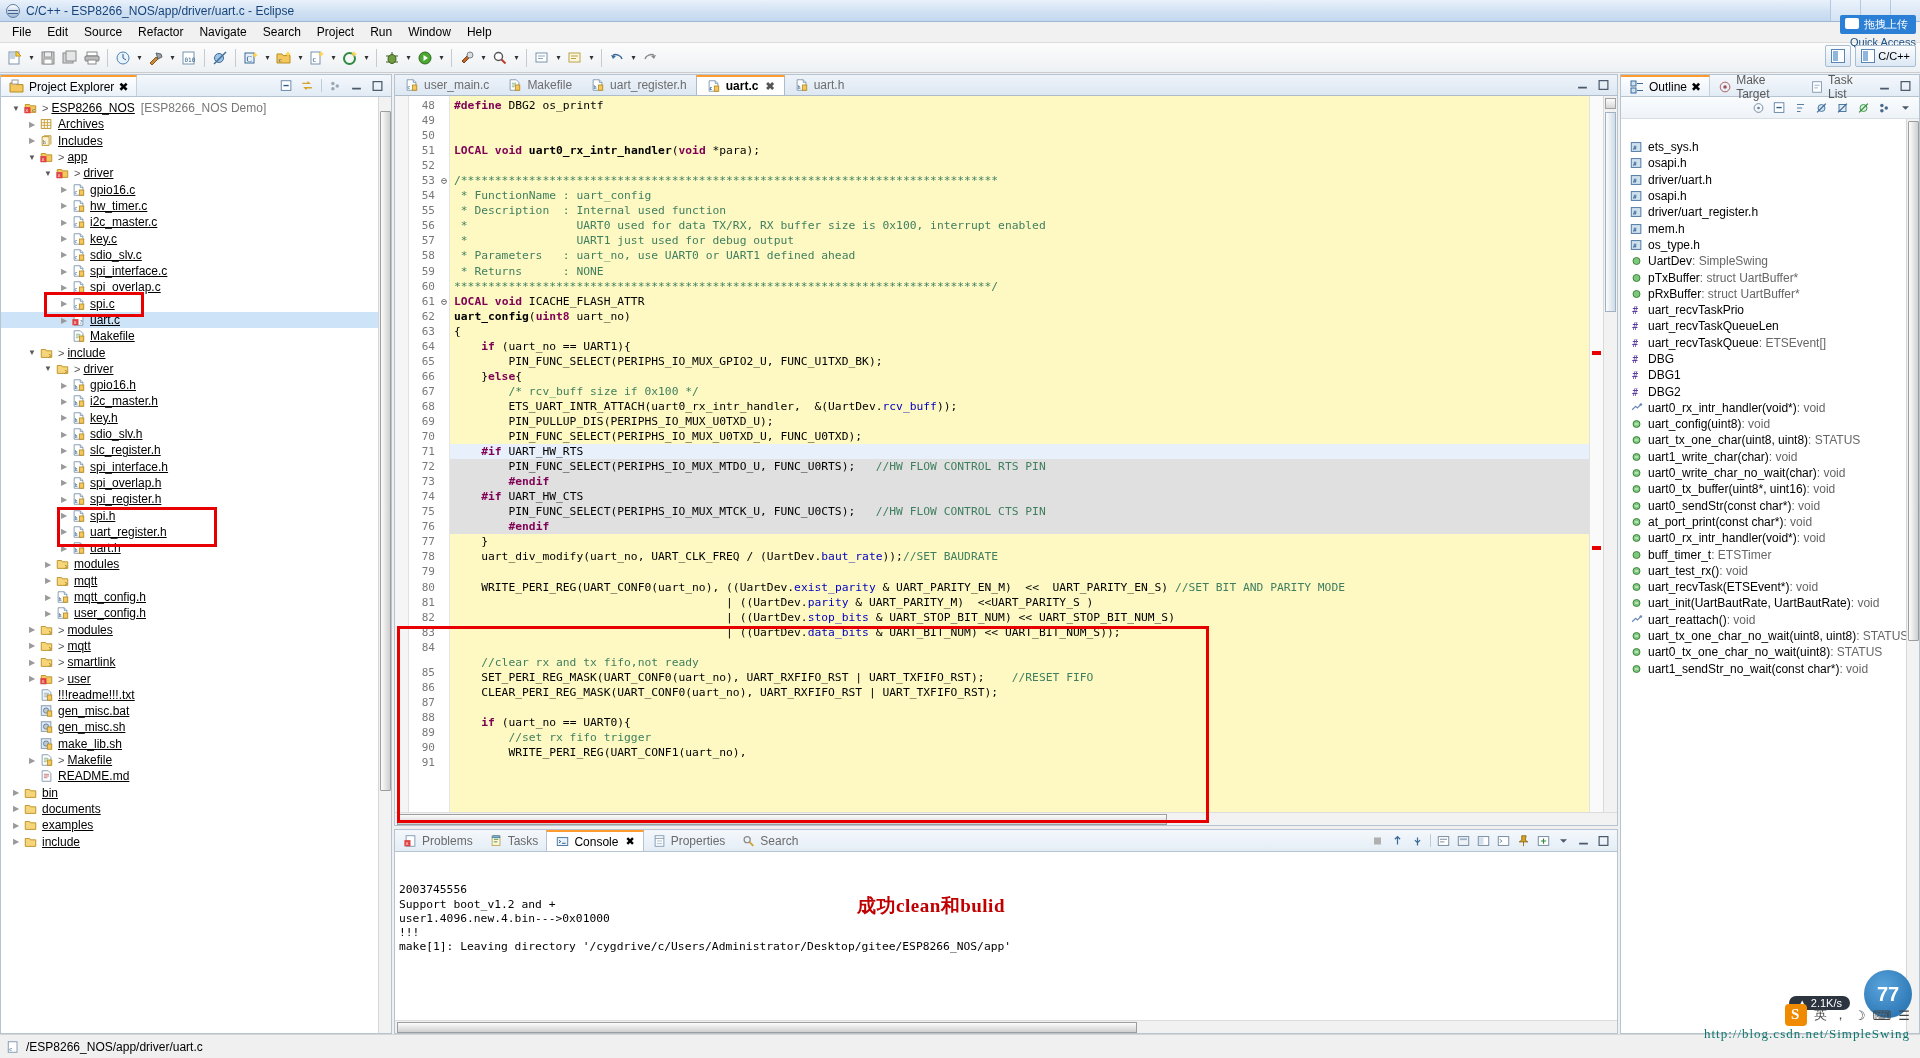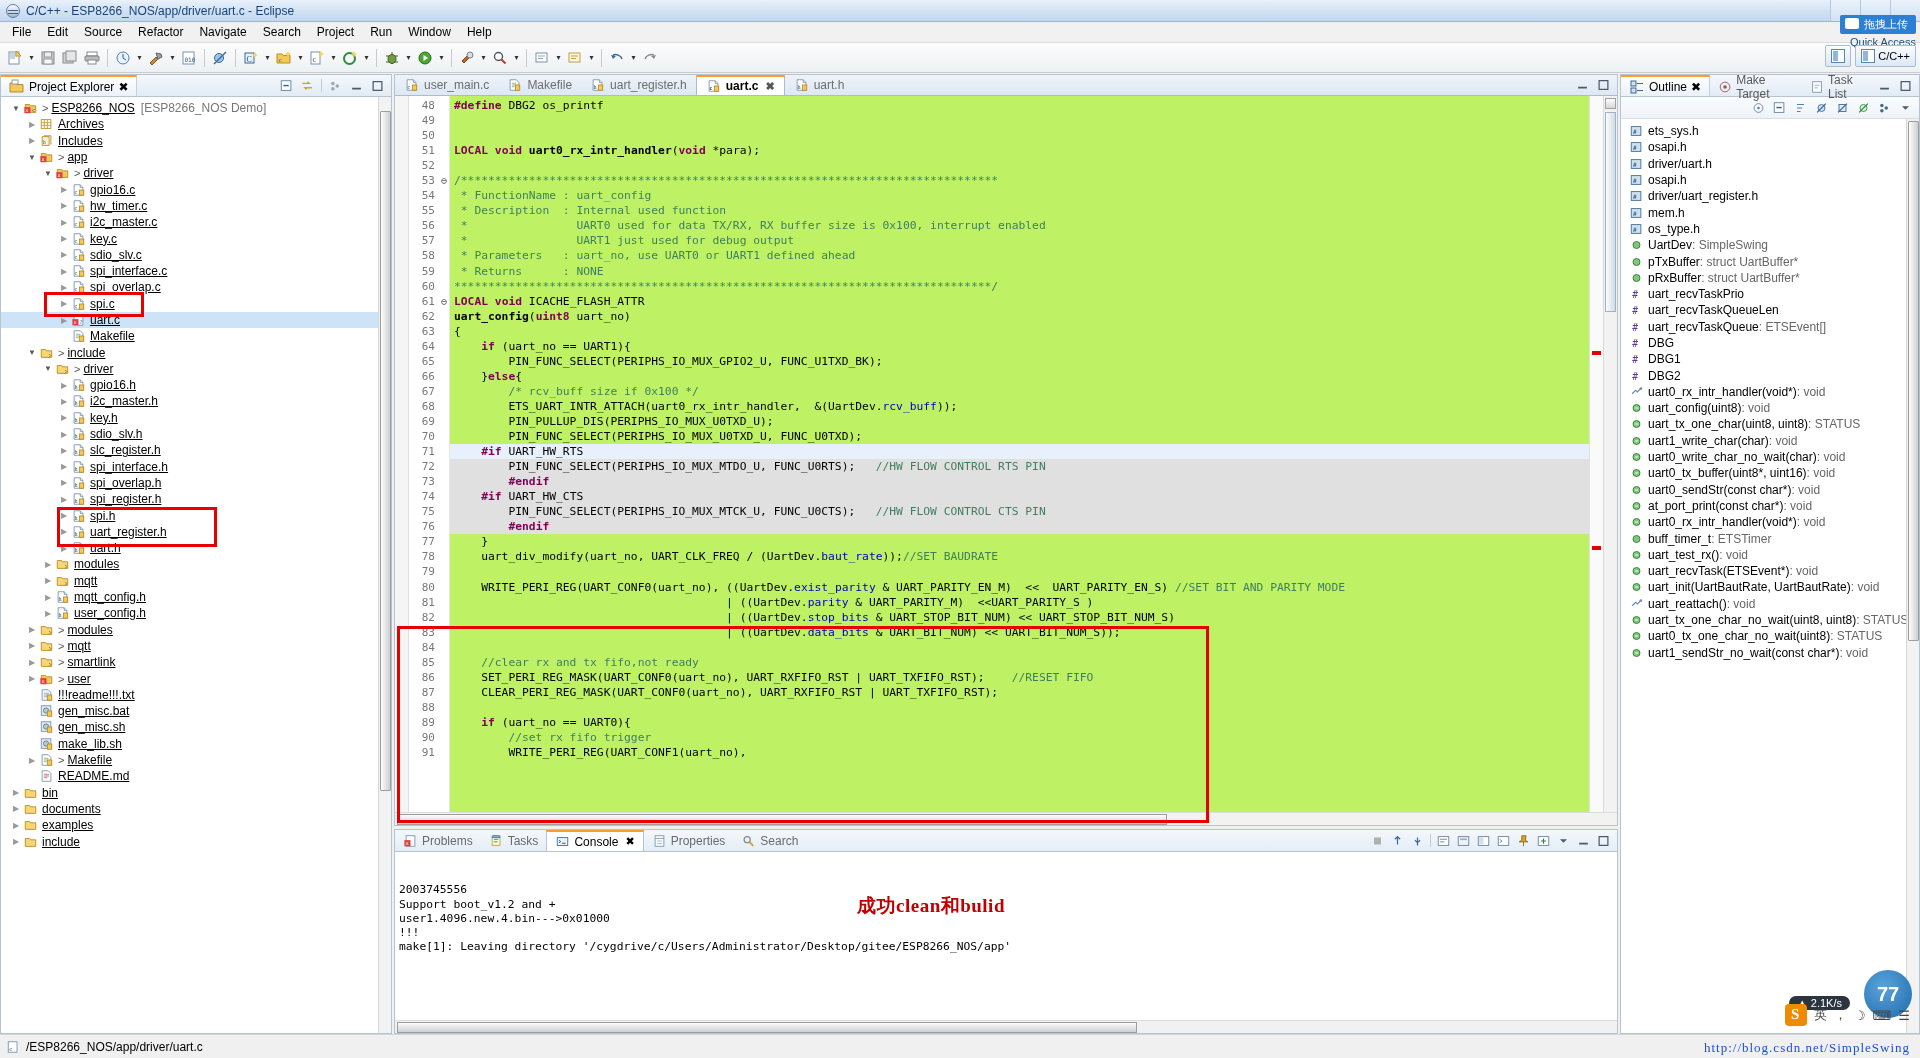--- a/index.html
+++ b/index.html
@@ -86,21 +86,21 @@
   
   .vscroll{position:absolute;right:0;top:0;width:13px;bottom:0;background:#f2f2f2;border-left:1px solid #d7d7d7;}
   .vthumb{position:absolute;left:1px;width:11px;background:linear-gradient(90deg,#fdfdfd,#cfcfcf);border:1px solid #9d9d9d;border-radius:1px;}
   
   #editorwrap{flex:1;display:flex;flex-direction:column;min-width:0;margin-left:2px;}
   #editor{flex:1;display:flex;flex-direction:column;min-height:0;}
   .etabrow{height:21px;background:linear-gradient(#eef3f9,#dde8f3);display:flex;align-items:stretch;border-bottom:1px solid #aebcca;}
   .etab{display:flex;align-items:center;gap:5px;padding:0 9px;font-size:12px;color:#6d6d6d;}
   .etab.active{background:#fff;color:#000;font-weight:bold;border-top:2px solid #ff9b2f;border-left:1px solid #aebcca;border-right:1px solid #aebcca;}
   .etab .x{font-size:11px;color:#555;margin-left:2px;}
-  .codearea{flex:1;display:flex;min-height:0;background:#bef264;position:relative;overflow:hidden;justify-content:center;}
+  .codearea{flex:1;display:flex;min-height:0;background:#fef9c3;position:relative;overflow:hidden;justify-content:center;}
   .ruler-left{width:14px;background:#f5f5f5;border-right:1px solid #e0e0e0;position:relative;}
   .gutter{width:26px;background:#fff;text-align:right;padding-right:4px;color:#787878;
           font-family:"DejaVu Sans Mono", monospace;font-size:11px;line-height:15.05px;padding-top:2px;flex:0 0 30px;}
   .foldcol{width:11px;background:#fff;border-right:1px solid #e6e6e6;padding-top:2px;flex:0 0 11px;
            font-family:"DejaVu Sans Mono", monospace;font-size:10px;line-height:15.05px;color:#555;}
   .codelines{flex:1;font-family:"DejaVu Sans Mono", monospace;font-size:11.3px;line-height:15.05px;
              padding-top:2px;white-space:pre;overflow:hidden;position:relative;}
   .cl{height:15.05px;padding-left:4px;}
   .cl.hl-blue{background:#e8f0fb;}
   .cl.hl-gray{background:#e0e0e0;}
@@ -122,29 +122,29 @@
   .ctools{margin-left:auto;display:flex;align-items:center;gap:5px;padding-right:6px;}
   .cbody{flex:1;position:relative;overflow:hidden;padding:3px 0 0 4px;
          font-family:"DejaVu Sans Mono", monospace;font-size:11.3px;line-height:14.2px;color:#000;white-space:pre;}
   #annot{
     position:absolute;left:462px;top:47px;color:#c00000;
     font-family:"Liberation Serif", serif;font-size:19px;font-weight:bold;letter-spacing:.5px;
   }
   .chscroll{height:13px;background:#f1f1f1;border-top:1px solid #dcdcdc;position:relative;}
   
   #outline{width:300px;flex:0 0 300px;margin-left:2px;}
-  #outline-list{flex:1;overflow:hidden;padding-top:4px;font-size:12px;position:relative;}
+  #outline-list{flex:1;overflow:hidden;padding-top:20px;font-size:12px;position:relative;}
   .orow{height:16.3px;display:flex;align-items:center;white-space:nowrap;padding-left:8px;}
   .oico{width:15px;height:14px;margin-right:4px;flex:0 0 15px;position:relative;}
   .oname{color:#000;}
   
   #statusbar{position:absolute;left:0;right:0;bottom:0;height:24px;background:#f0f0f0;border-top:1px solid #d5d5d5;display:flex;align-items:center;font-size:12px;}
   #statusbar .sb-ico{width:15px;height:14px;margin:0 5px 0 6px;}
   
-  #watermark{position:absolute;right:10px;bottom:2px;color:#1d4ed8;font-size:13px;font-family:"Liberation Serif",serif;letter-spacing:1px;}
+  #watermark{position:absolute;right:10px;bottom:16px;color:#0f766e;font-size:13px;font-family:"Liberation Serif",serif;letter-spacing:1px;}
   
   .redbox{position:absolute;border:3px solid #e80000;pointer-events:none;}
   
   #ime{position:absolute;right:10px;bottom:32px;display:flex;align-items:center;gap:7px;}
   #ime .sogou{width:22px;height:22px;border-radius:4px;background:#f08a00;position:relative;}
   #ime .sogou:after{content:"S";position:absolute;left:6px;top:2px;color:#fff;font-size:15px;font-weight:bold;font-family:"Liberation Serif",serif;}
   #ime .imetxt{font-size:13px;color:#444;}
   #netspeed{position:absolute;right:70px;bottom:48px;background:#2c3440;color:#fff;border-radius:9px;padding:1px 8px;font-size:11px;}
   #bigcount{position:absolute;right:8px;bottom:40px;width:48px;height:48px;border-radius:50%;
             background:radial-gradient(circle at 40% 35%,#5aa4dd,#1e6aa8);color:#fff;
@@ -908,21 +908,21 @@
             <div style="height: 15.05px;">75</div>
             <div style="height: 15.05px;">76</div>
             <div style="height: 15.05px;">77</div>
             <div style="height: 15.05px;">78</div>
             <div style="height: 15.05px;">79</div>
             <div style="height: 15.05px;">80</div>
             <div style="height: 15.05px;">81</div>
             <div style="height: 15.05px;">82</div>
             <div style="height: 15.05px;">83</div>
             <div style="height: 15.05px;">84</div>
-            <div style="height: 15.05px;">85</div>
+            <div style="height: 15.05px; margin-top: 10px;">85</div>
             <div style="height: 15.05px;">86</div>
             <div style="height: 15.05px;">87</div>
             <div style="height: 15.05px;">88</div>
             <div style="height: 15.05px;">89</div>
             <div style="height: 15.05px;">90</div>
             <div style="height: 15.05px;">91</div>
           </div>
         <div class="foldcol" id="foldcol">
             <div style="height: 15.05px; text-align: center;"></div>
             <div style="height: 15.05px; text-align: center;"></div>

